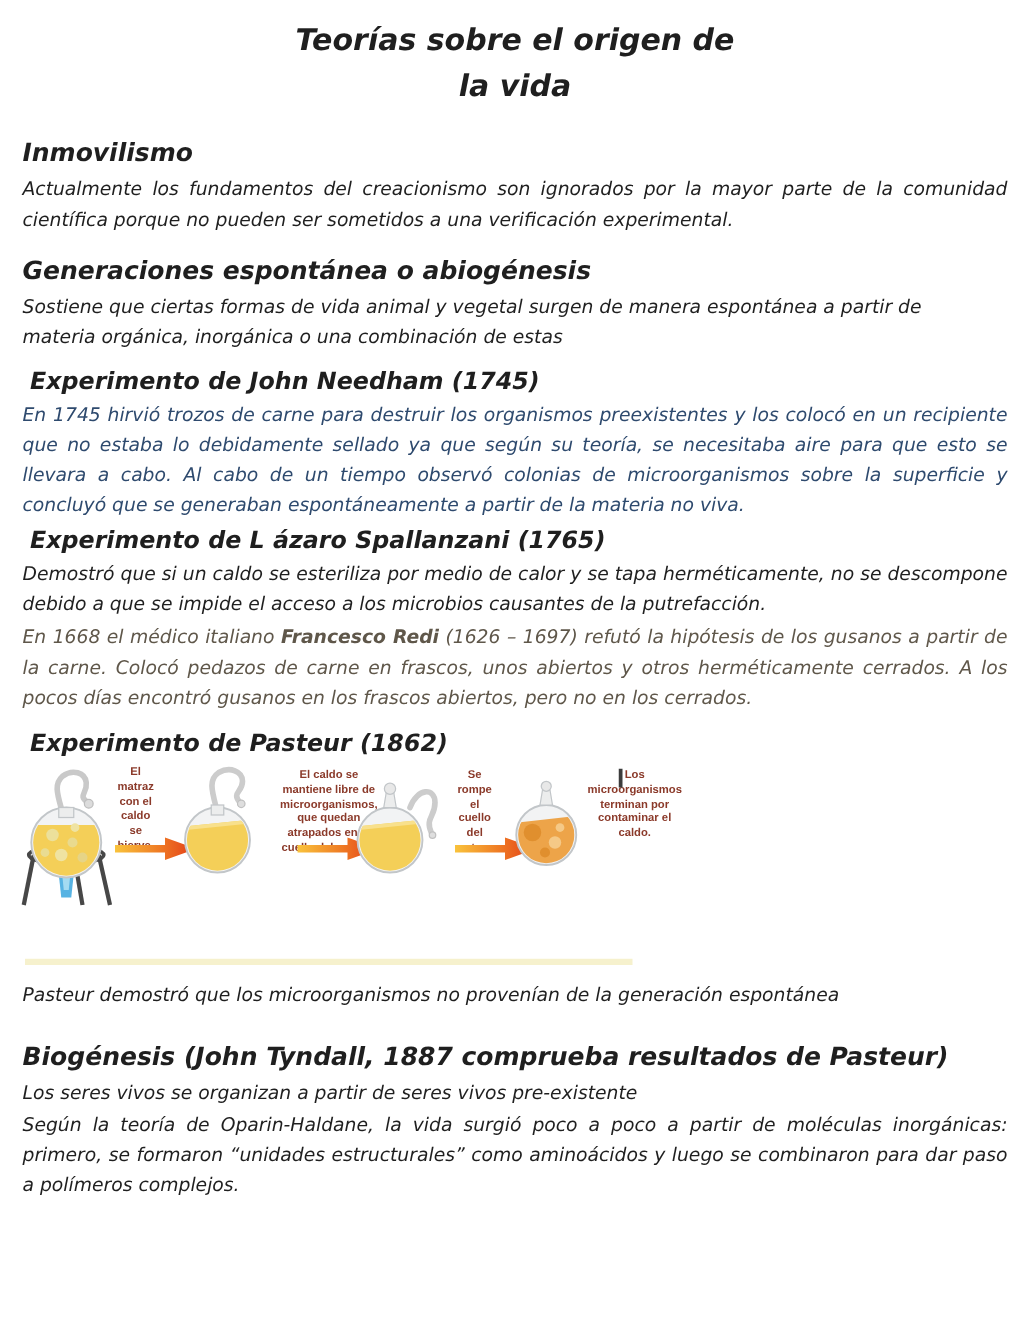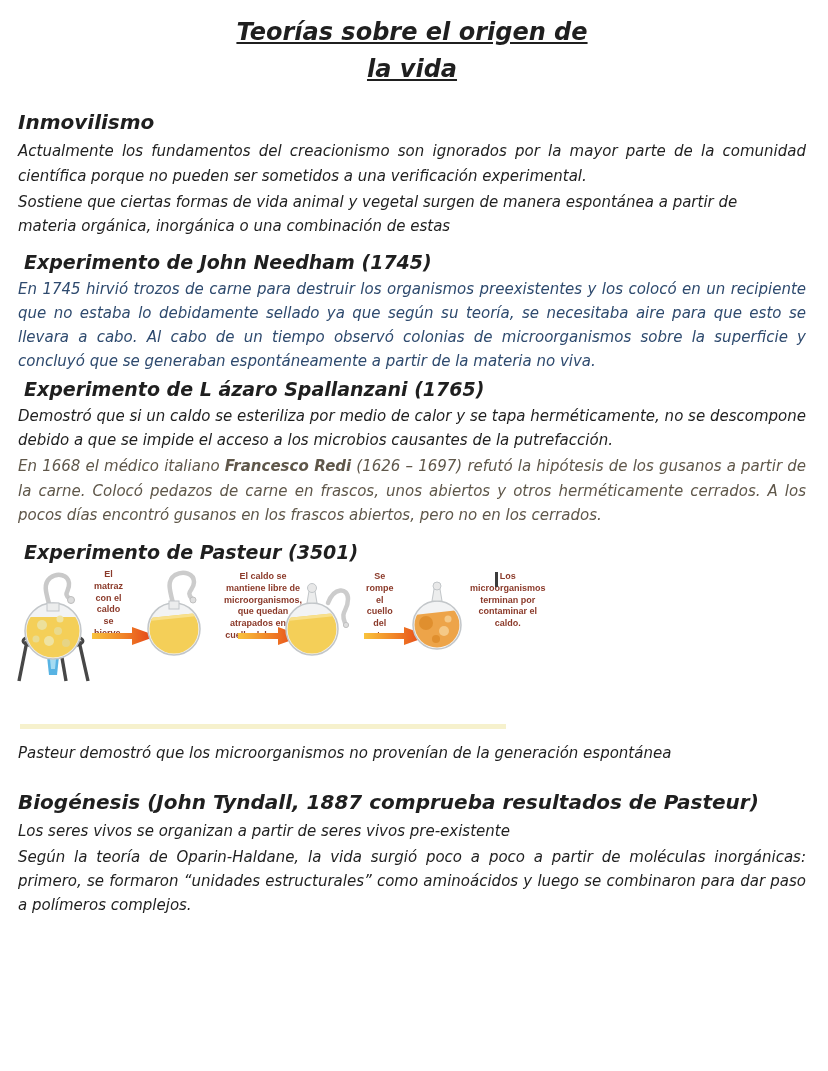--- a/index.html
+++ b/index.html
@@ -11,21 +11,20 @@
     overflow: hidden;
   }
   .page { padding: 10px 22px 0 18px; }
 
   .title {
     text-align: center;
     font-size: 24px;
     font-weight: 600;
     line-height: 1.55;
     margin: 4px 40px 22px 40px;
-    text-decoration: underline;
   }
 
   h2.section-heading {
     font-size: 20px;
     font-weight: 600;
     margin: 16px 0 5px 0;
   }
   h3.exp-heading {
     font-size: 19px;
     font-weight: 600;
@@ -110,30 +109,31 @@
 <div class="page">
 
   <div class="title">
     <div>Teorías sobre el origen de</div>
     <div>la vida</div>
   </div>
 
   <h2 class="section-heading">Inmovilismo</h2>
   <p class="body-text justify">Actualmente los fundamentos del creacionismo son ignorados por la mayor parte de la comunidad científica porque no pueden ser sometidos a una verificación experimental.</p>
 
+  <h2 class="section-heading">Generaciones espontánea o abiogénesis</h2>
   <p class="body-text" style="max-width: 740px;">Sostiene que ciertas formas de vida animal y vegetal surgen de manera espontánea a partir de materia orgánica, inorgánica o una combinación de estas</p>
 
   <h3 class="exp-heading">Experimento de John Needham (1745)</h3>
   <p class="body-text justify blue-text">En 1745 hirvió trozos de carne para destruir los organismos preexistentes y los colocó en un recipiente que no estaba lo debidamente sellado ya que según su teoría, se necesitaba aire para que esto se llevara a cabo. Al cabo de un tiempo observó colonias de microorganismos sobre la superficie y concluyó que se generaban espontáneamente a partir de la materia no viva.</p>
 
   <h3 class="exp-heading" style="margin-top:4px;">Experimento de L ázaro Spallanzani (1765)</h3>
   <p class="body-text justify">Demostró que si un caldo se esteriliza por medio de calor y se tapa herméticamente, no se descompone debido a que se impide el acceso a los microbios causantes de la putrefacción.</p>
   <p class="body-text justify brown-text"><span>En 1668 el médico italiano </span><span class="bold">Francesco Redi</span><span> (1626 – 1697) refutó la hipótesis de los gusanos a partir de la carne. Colocó pedazos de carne en frascos, unos abiertos y otros herméticamente cerrados. A los pocos días encontró gusanos en los frascos abiertos, pero no en los cerrados.</span></p>
 
-  <h3 class="exp-heading" style="margin-top:14px;">Experimento de Pasteur (3501)</h3>
+  <h3 class="exp-heading" style="margin-top:14px;">Experimento de Pasteur (1862)</h3>
 
   <div class="figure">
     <div class="figure-steps">
 
       <div class="fig-step w1">
         <span>
           <svg width="80" height="116" viewBox="0 0 80 116">
             <path d="M37,42 C33,26 28,16 36,9 C44,3 54,6 55,14 C56,23 48,24 56,30" fill="none" stroke="#c9c9c9" stroke-width="4.5" stroke-linecap="round"></path>
             <circle cx="57" cy="31" r="3.5" fill="#dcdcdc" stroke="#bdbdbd"></circle>
             <ellipse cx="39" cy="72" rx="30" ry="7" fill="none" stroke="#474747" stroke-width="3"></ellipse>

